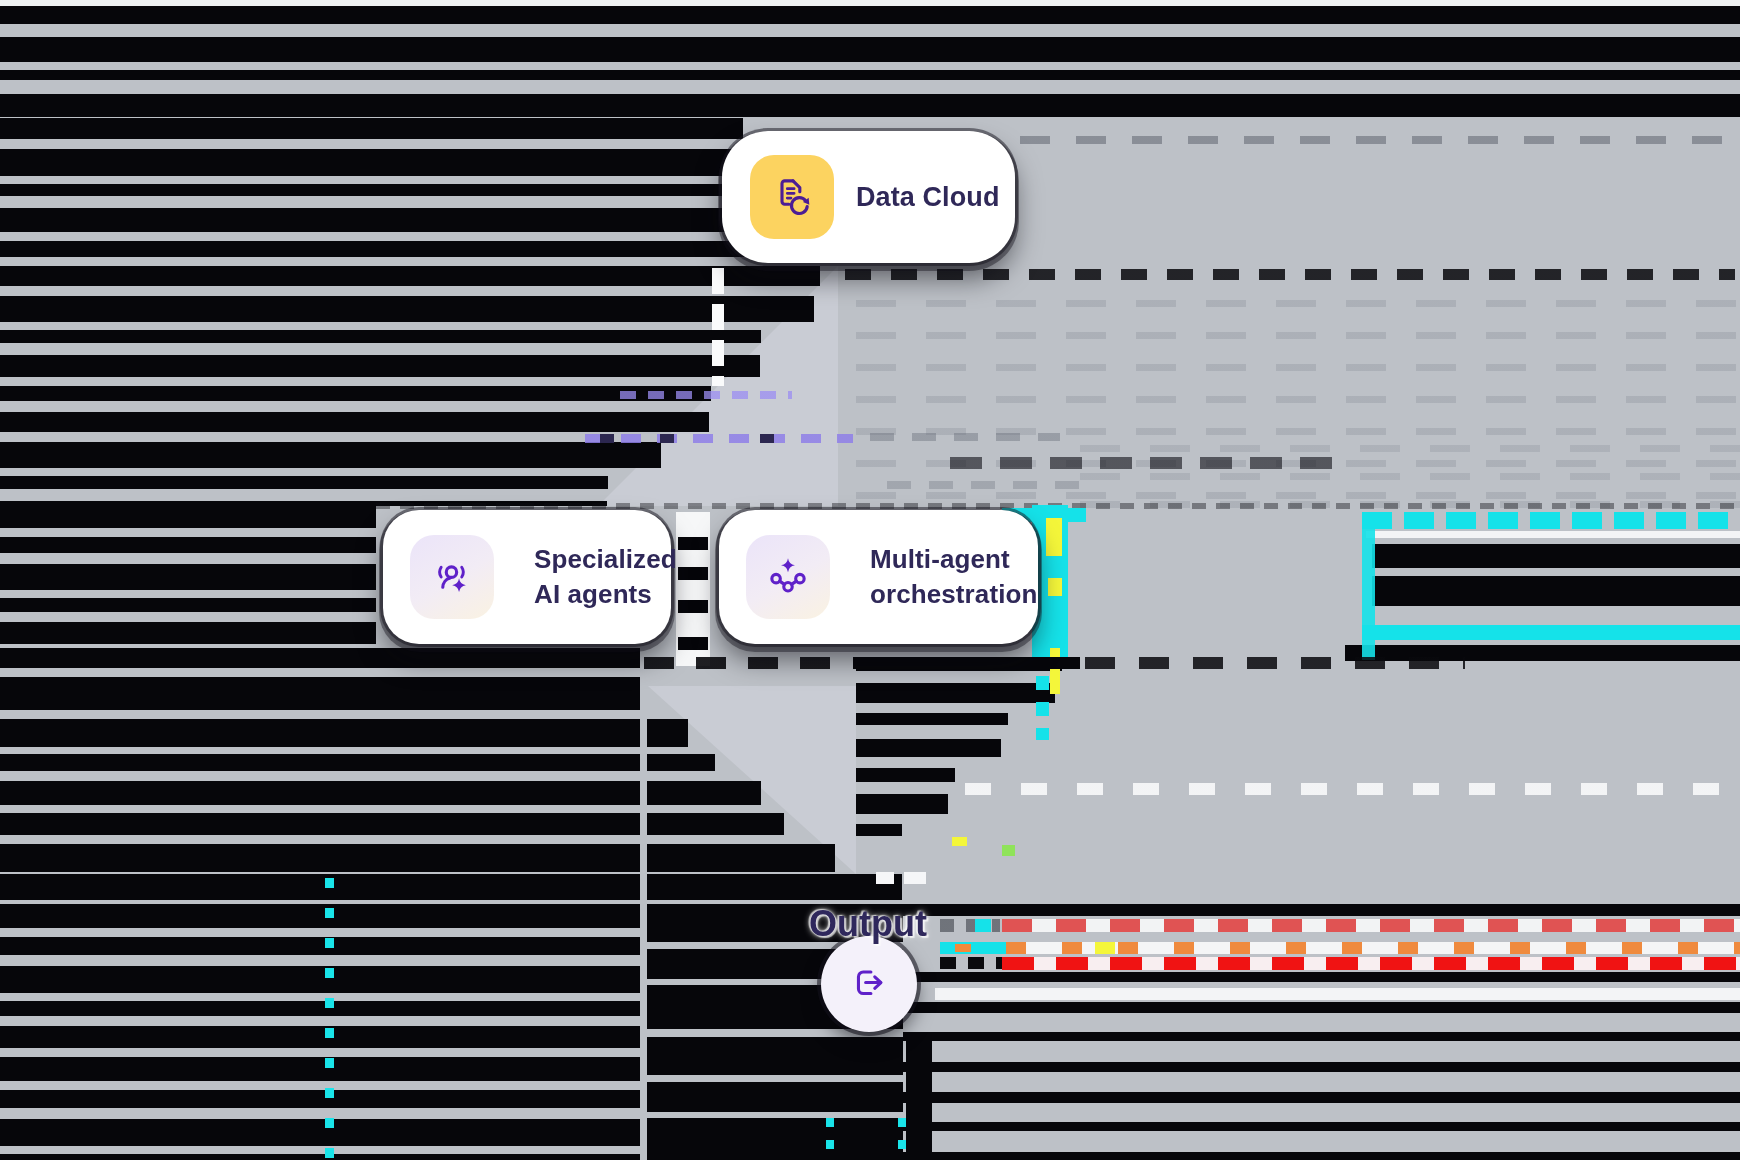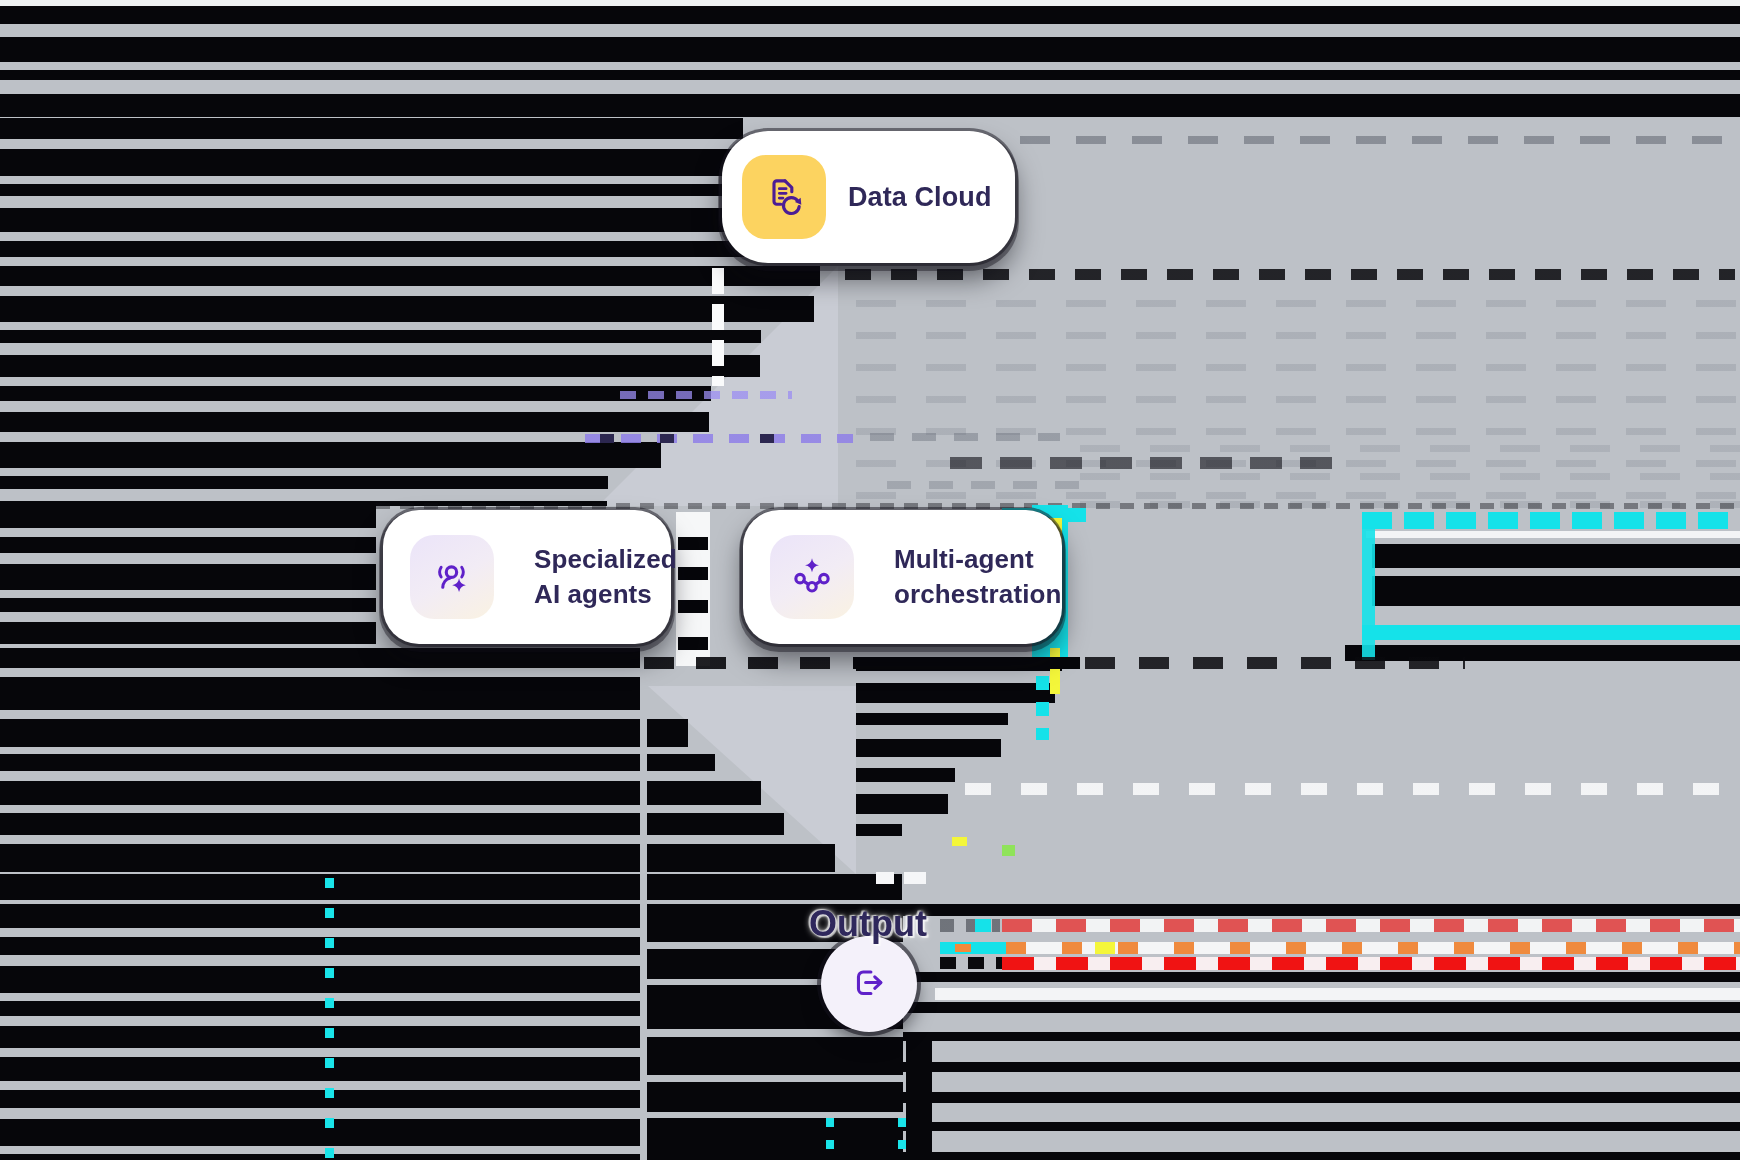--- a/index.html
+++ b/index.html
@@ -1,28 +1,28 @@
 <!DOCTYPE html>
 <html><head>
 <meta charset="utf-8">
 <style>
   html,body{margin:0;padding:0;}
   #stage{position:relative;width:1740px;height:1160px;background:#bdc1c7;overflow:hidden;font-family:"Liberation Sans",sans-serif;}
   #bg{position:absolute;inset:0;z-index:1;}
   .node,.card{position:absolute;background:#ffffff;display:flex;align-items:center;z-index:5;
     box-shadow:0 0 0 3px rgba(22,20,30,.5),0 4px 0 4px rgba(14,12,22,.4),0 16px 26px rgba(8,8,14,.5);}
-  .node{left:722px;top:131px;width:293px;height:132px;border-radius:46px;padding-left:20px;gap:22px;box-sizing:border-box;}
+  .node{left:722px;top:131px;width:293px;height:132px;border-radius:46px;padding-left:28px;gap:22px;box-sizing:border-box;}
   .tile{width:84px;height:84px;border-radius:24px;flex:0 0 auto;display:flex;align-items:center;justify-content:center;}
   .tile.yellow{background:#fcd360;}
   .tile.lav{background:linear-gradient(150deg,#ebe4f9 0%,#f2ecf5 52%,#faf2e2 100%);}
   .label{font-size:26px;font-weight:700;color:#2f2858;line-height:35px;letter-spacing:.1px;}
   .node .label{font-size:27px;}
   .card{border-radius:36px;padding-left:27px;gap:40px;box-sizing:border-box;}
   #card1{left:383px;top:510px;width:288px;height:134px;}
-  #card2{left:743px;top:510px;width:319px;height:134px;}
+  #card2{left:719px;top:510px;width:319px;height:134px;}
   #card3{left:1065px;top:510px;width:294px;height:134px;}
   #card1 .label{width:156px;}
   #card2 .label{width:200px;}
   #card3 .label{width:165px;}
   #out-label{position:absolute;left:768px;top:903px;width:200px;text-align:center;z-index:6;
     font-size:36px;font-weight:700;color:#2f285c;
     text-shadow:0 0 3px rgba(255,255,255,.95),0 0 7px rgba(255,255,255,.85),2px 2px 1px rgba(255,255,255,.65),-2px -1px 1px rgba(255,255,255,.6);}
   #out-circle{position:absolute;left:821px;top:936px;width:96px;height:96px;border-radius:50%;background:#f4f1fa;z-index:5;
     display:flex;align-items:center;justify-content:center;
     box-shadow:0 0 0 4px rgba(18,16,28,.55),0 10px 18px rgba(5,5,10,.5);}

